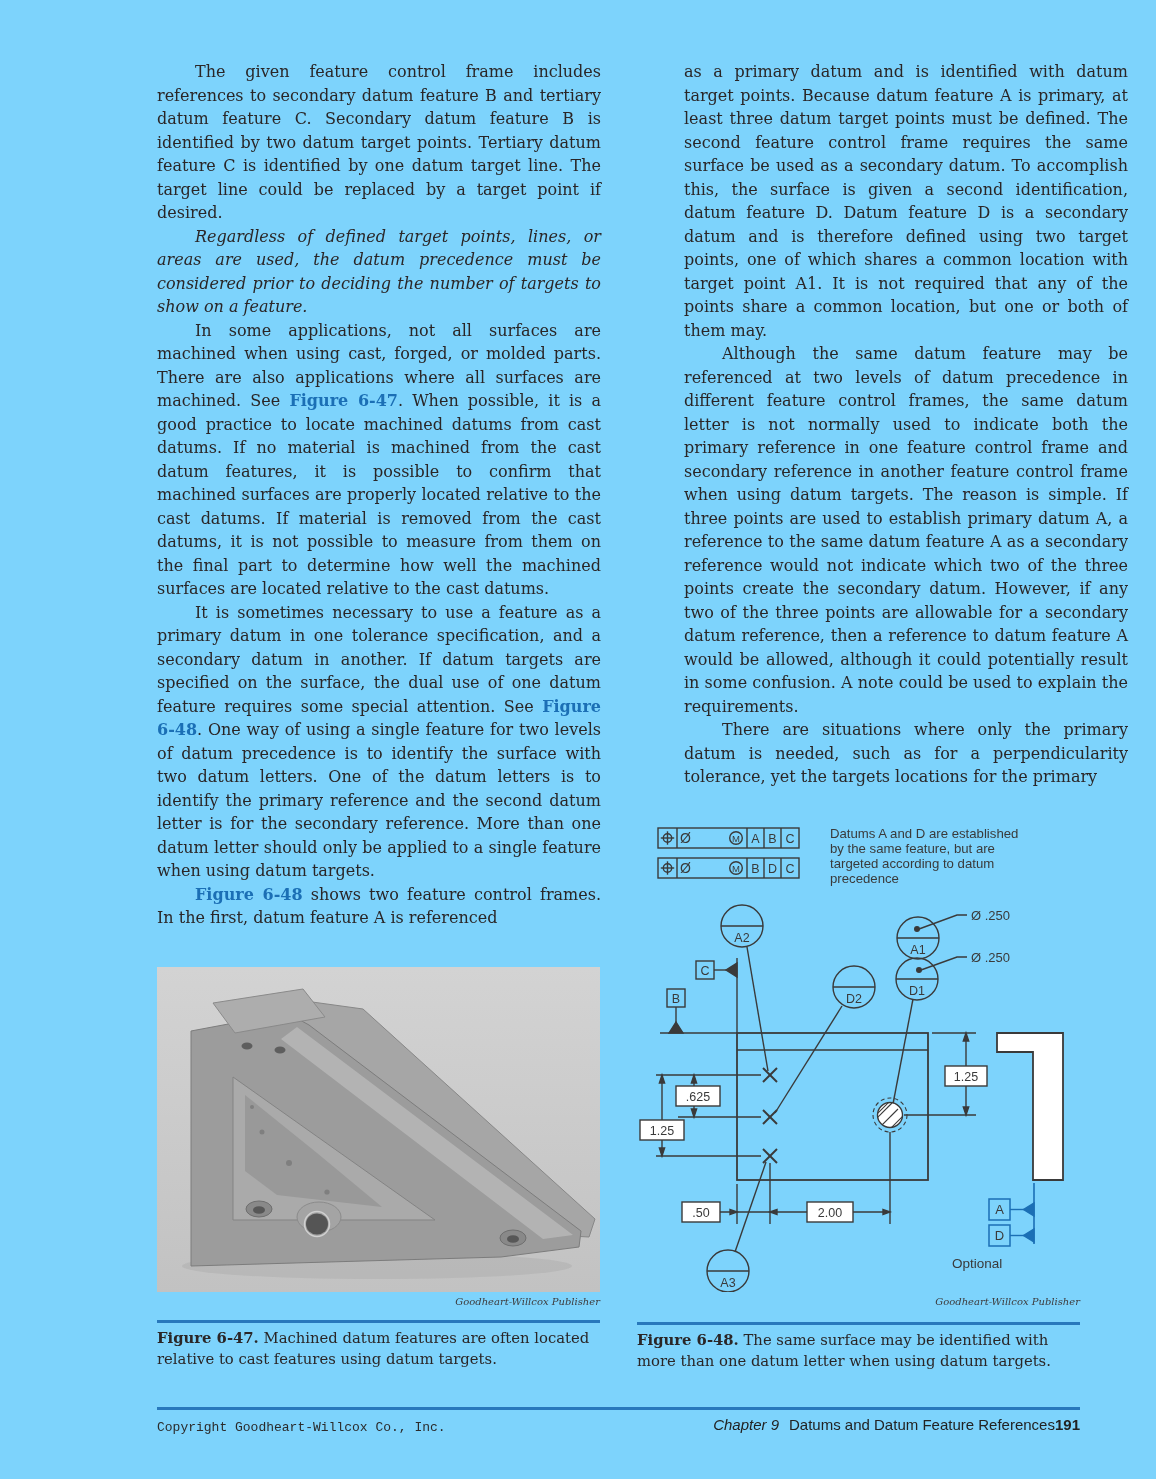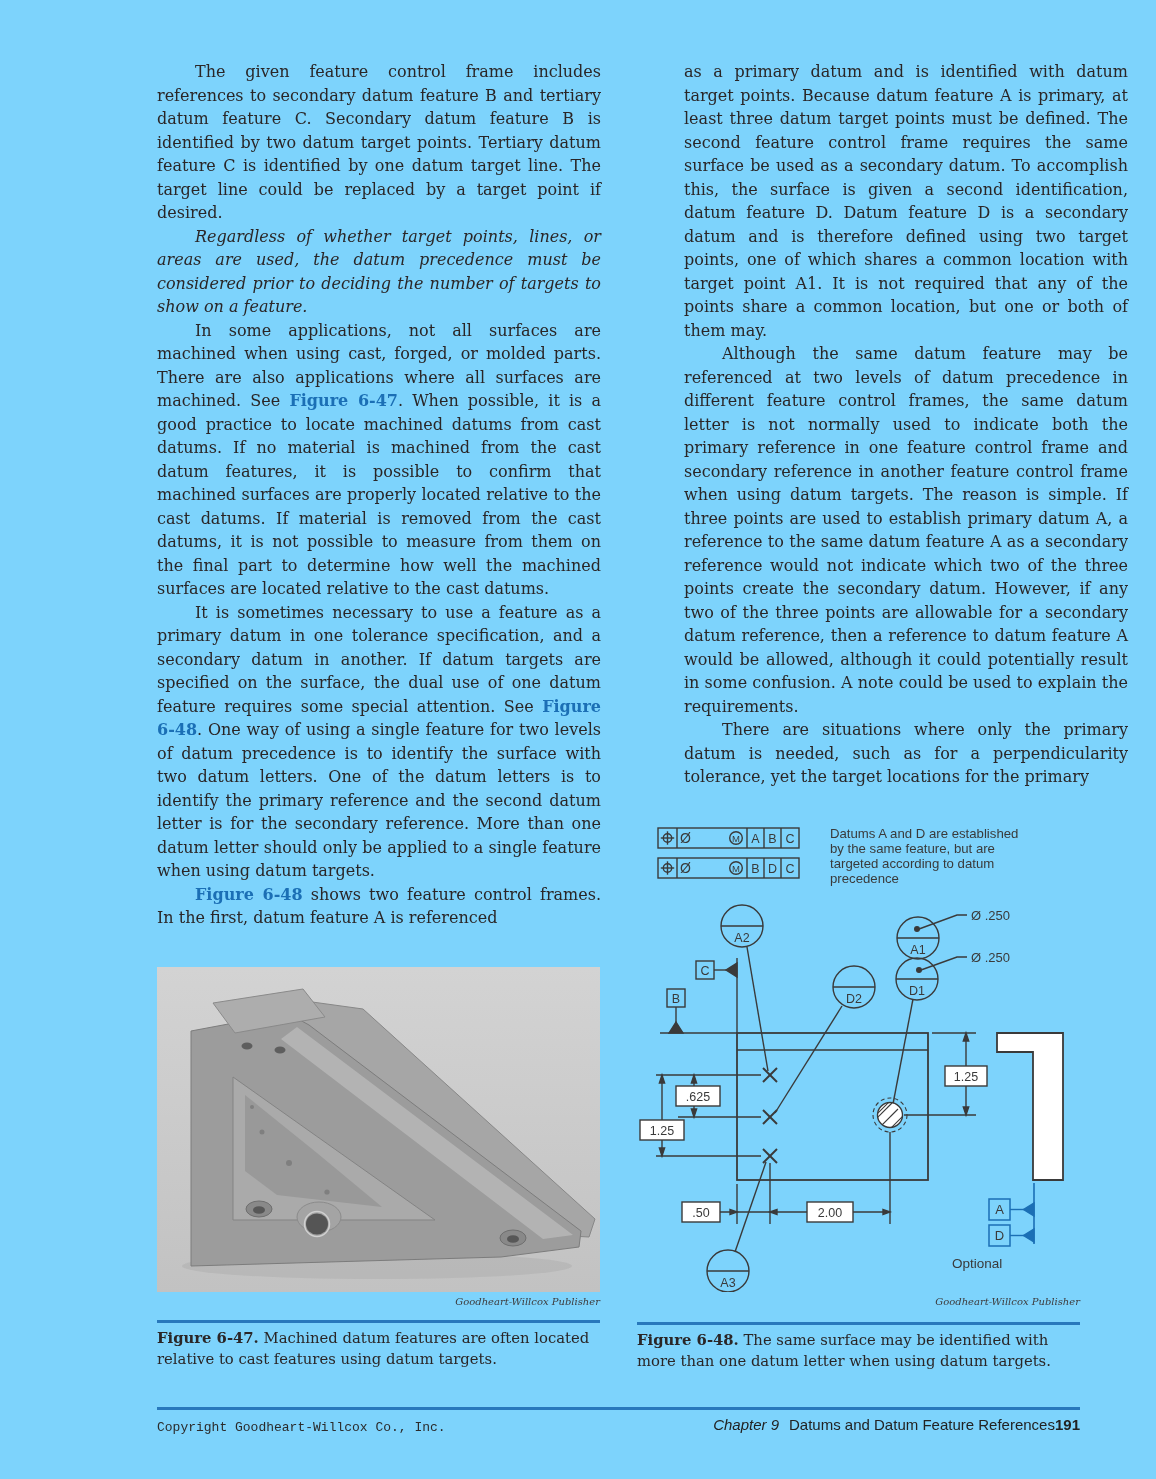--- a/index.html
+++ b/index.html
@@ -30,29 +30,29 @@
   .chapter-label{font-style:italic;margin-right:10px;}
   .page-number{font-weight:bold;}
 </style>
 </head>
 <body>
 
 <div class="page">
 
   <div class="col col-left">
       <p class="body-p ind"><span>The given feature control frame includes references to secondary datum feature B and tertiary datum feature C. Secondary datum feature B is identified by two datum target points. Tertiary datum feature C is identified by one datum target line. The target line could be replaced by a target point if desired.</span></p>
-      <p class="body-p it ind"><span>Regardless of whether target points, lines, or areas are used, the datum precedence must be considered prior to deciding the number of targets to show on a feature.</span></p>
+      <p class="body-p it ind"><span>Regardless of defined target points, lines, or areas are used, the datum precedence must be considered prior to deciding the number of targets to show on a feature.</span></p>
       <p class="body-p ind"><span>In some applications, not all surfaces are machined when using cast, forged, or molded parts. There are also applications where all surfaces are machined. See </span><span class="ref">Figure 6-47</span><span>. When possible, it is a good practice to locate machined datums from cast datums. If no material is machined from the cast datum features, it is possible to confirm that machined surfaces are properly located relative to the cast datums. If material is removed from the cast datums, it is not possible to measure from them on the final part to determine how well the machined surfaces are located relative to the cast datums.</span></p>
       <p class="body-p ind"><span>It is sometimes necessary to use a feature as a primary datum in one tolerance specification, and a secondary datum in another. If datum targets are specified on the surface, the dual use of one datum feature requires some special attention. See </span><span class="ref">Figure 6-48</span><span>. One way of using a single feature for two levels of datum precedence is to identify the surface with two datum letters. One of the datum letters is to identify the primary reference and the second datum letter is for the secondary reference. More than one datum letter should only be applied to a single feature when using datum targets.</span></p>
       <p class="body-p ind"><span class="ref">Figure 6-48</span><span> shows two feature control frames. In the first, datum feature A is referenced</span></p>
     </div>
   <div class="col col-right">
       <p class="body-p"><span>as a primary datum and is identified with datum target points. Because datum feature A is primary, at least three datum target points must be defined. The second feature control frame requires the same surface be used as a secondary datum. To accomplish this, the surface is given a second identification, datum feature D. Datum feature D is a secondary datum and is therefore defined using two target points, one of which shares a common location with target point A1. It is not required that any of the points share a common location, but one or both of them may.</span></p>
       <p class="body-p ind"><span>Although the same datum feature may be referenced at two levels of datum precedence in different feature control frames, the same datum letter is not normally used to indicate both the primary reference in one feature control frame and secondary reference in another feature control frame when using datum targets. The reason is simple. If three points are used to establish primary datum A, a reference to the same datum feature A as a secondary reference would not indicate which two of the three points create the secondary datum. However, if any two of the three points are allowable for a secondary datum reference, then a reference to datum feature A would be allowed, although it could potentially result in some confusion. A note could be used to explain the requirements.</span></p>
-      <p class="body-p ind"><span>There are situations where only the primary datum is needed, such as for a perpendicularity tolerance, yet the target locations for the primary</span></p>
+      <p class="body-p ind"><span>There are situations where only the primary datum is needed, such as for a perpendicularity tolerance, yet the targets locations for the primary</span></p>
     </div>
 
   <div class="fig-photo">
     <svg viewBox="0 0 443 325" width="443" height="325">
       <defs>
         <linearGradient id="pg" x1="0" y1="0" x2="0" y2="1">
           <stop offset="0" stop-color="#d3d3d3"></stop>
             <stop offset="1" stop-color="#c2c2c2"></stop>
         </linearGradient>
       </defs>

